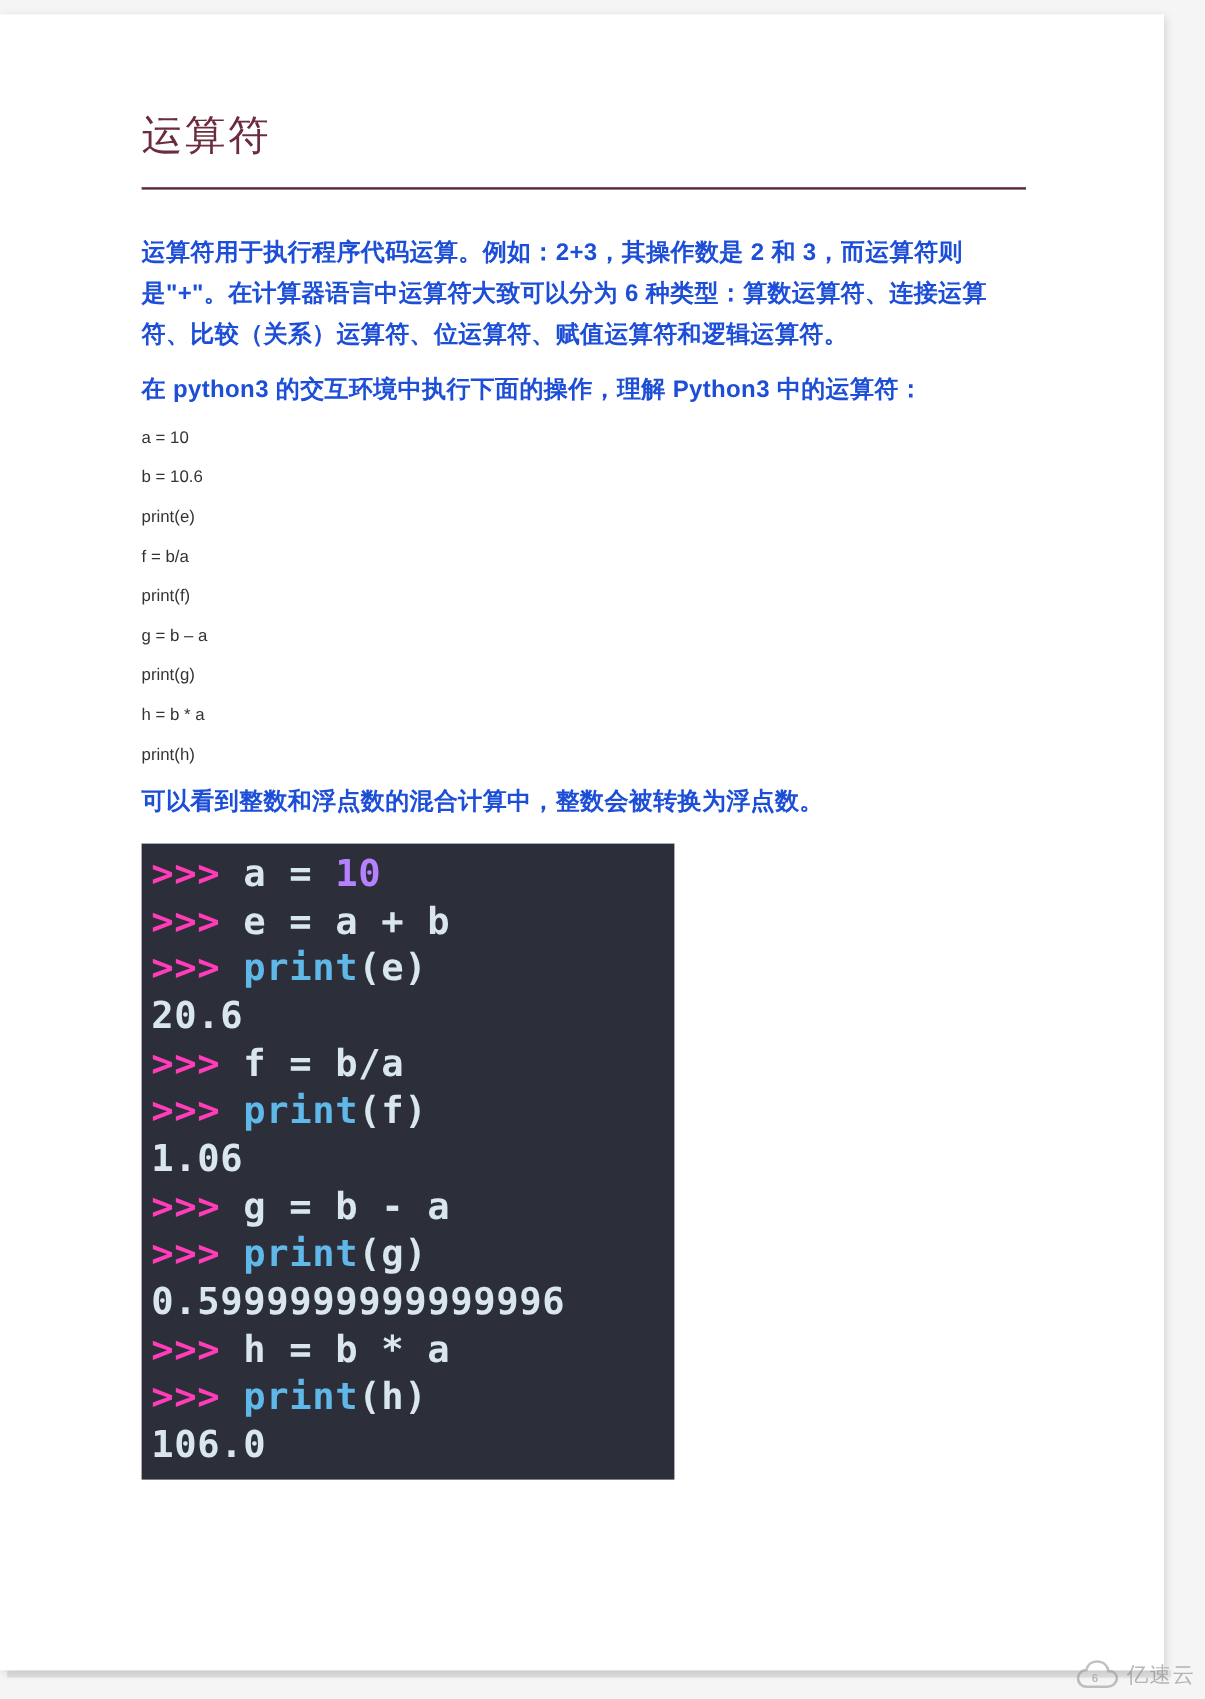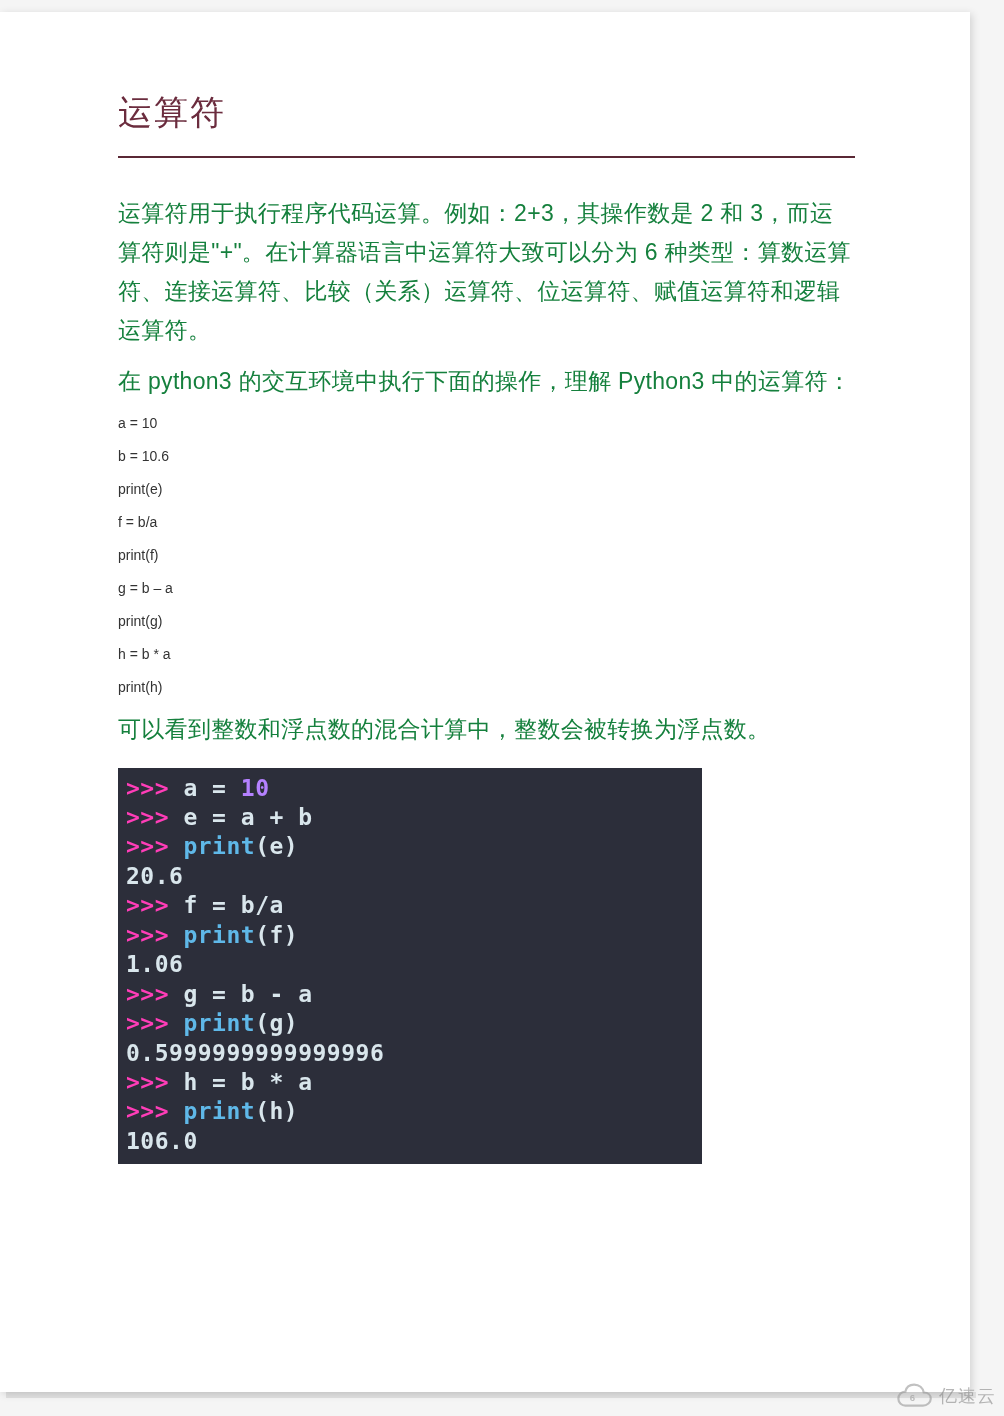--- a/index.html
+++ b/index.html
@@ -41,40 +41,41 @@
       color: #6b2c3e;
       margin-bottom: 20px;
       letter-spacing: 2px;
     }
     .title-hr {
       border: none;
       border-top: 2px solid #5a2835;
       margin-bottom: 36px;
     }
     p {
-      font-size: 23px;
-      color: #15803d;
+      font-size: 20px;
+      color: #1d4ed8;
       line-height: 1.7;
       margin-bottom: 12px;
       letter-spacing: 0.3px;
+      font-weight: bold;
     }
     .code-line {
       font-size: 14px;
       color: #333333;
       line-height: 1.5;
       margin-bottom: 12px;
       font-family: Liberation Sans, sans-serif;
     }
     .terminal {
       background: #2c2e3a;
-      width: 584px;
+      width: 444px;
       padding: 6px 8px 8px 8px;
       margin-top: 18px;
       font-family: "DejaVu Sans Mono", "Consolas", monospace;
-      font-size: 23px;
+      font-size: 31px;
       line-height: 1.28;
       letter-spacing: 0.5px;
       font-weight: 600;
     }
     .terminal .line {
       white-space: pre;
     }
     .prompt { color: #ff3db8; }
     .var { color: #d9e6ec; }
     .op { color: #d9e6ec; }

